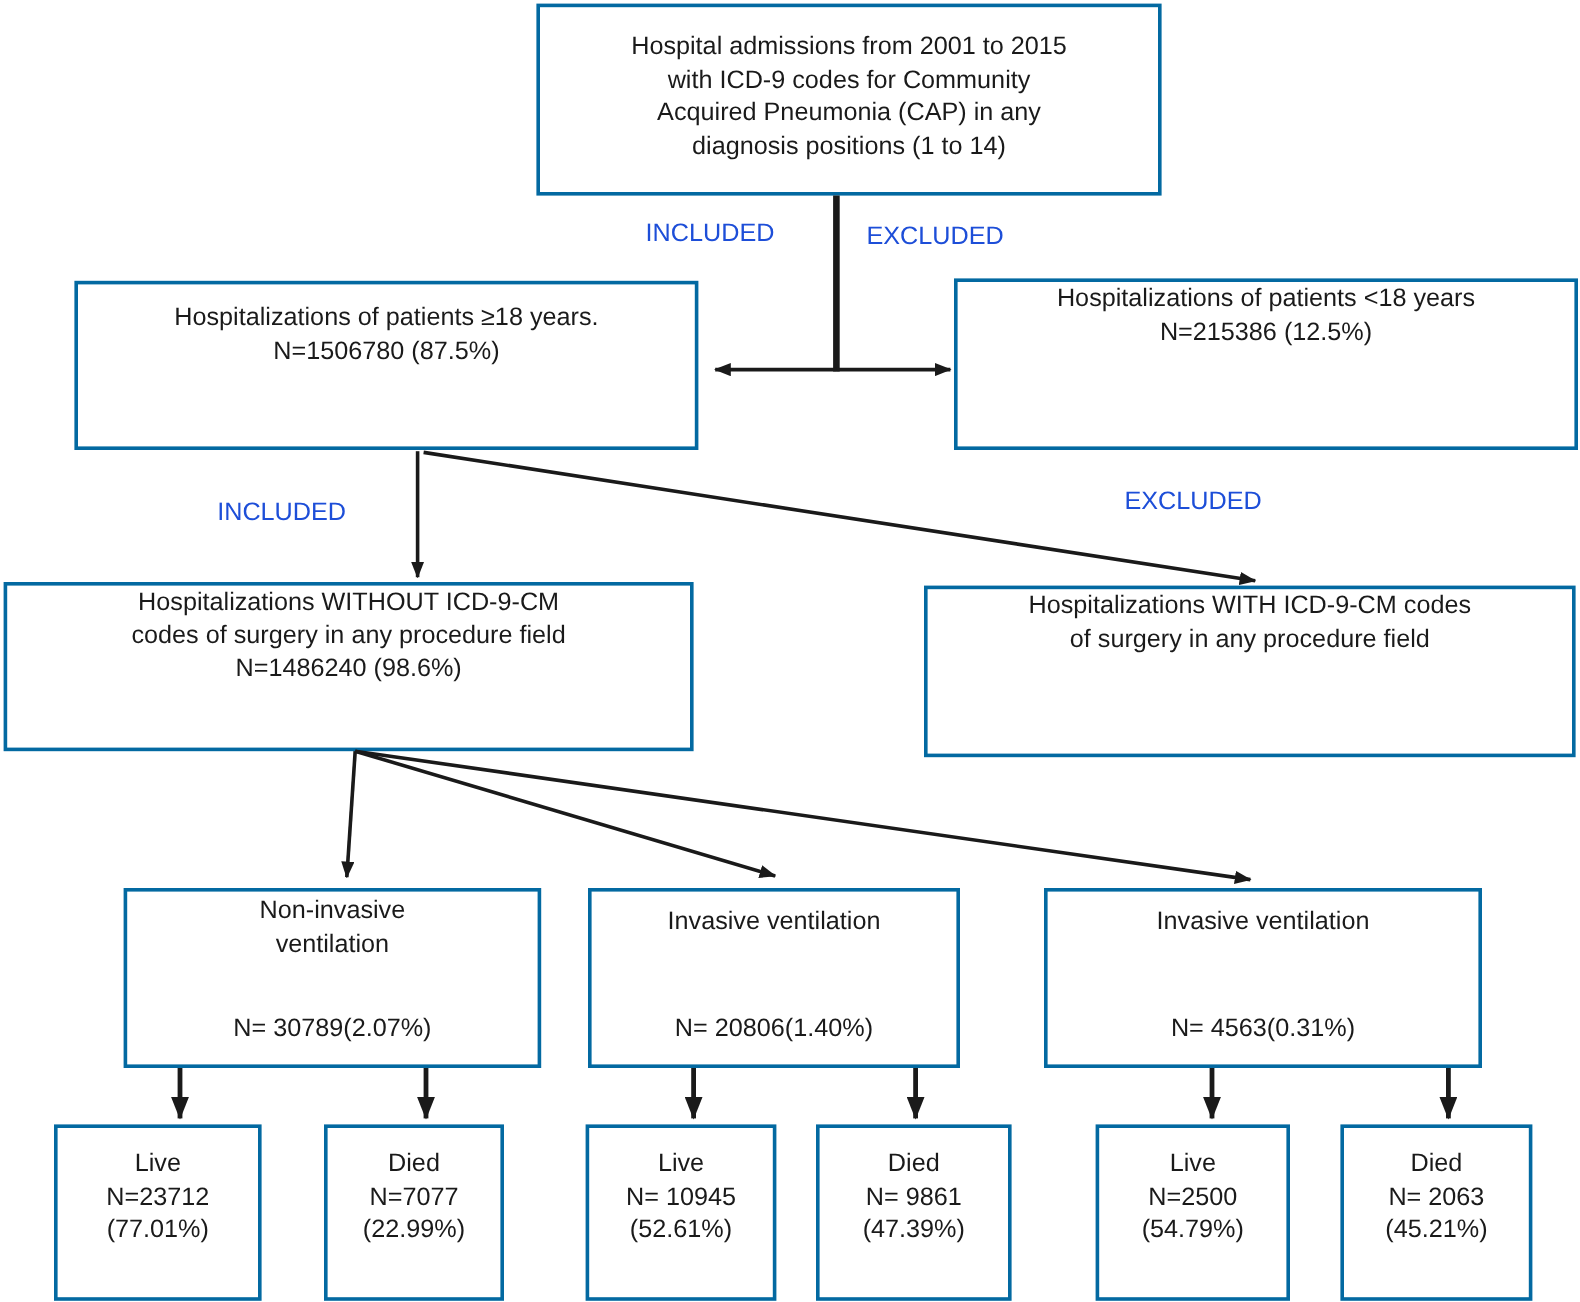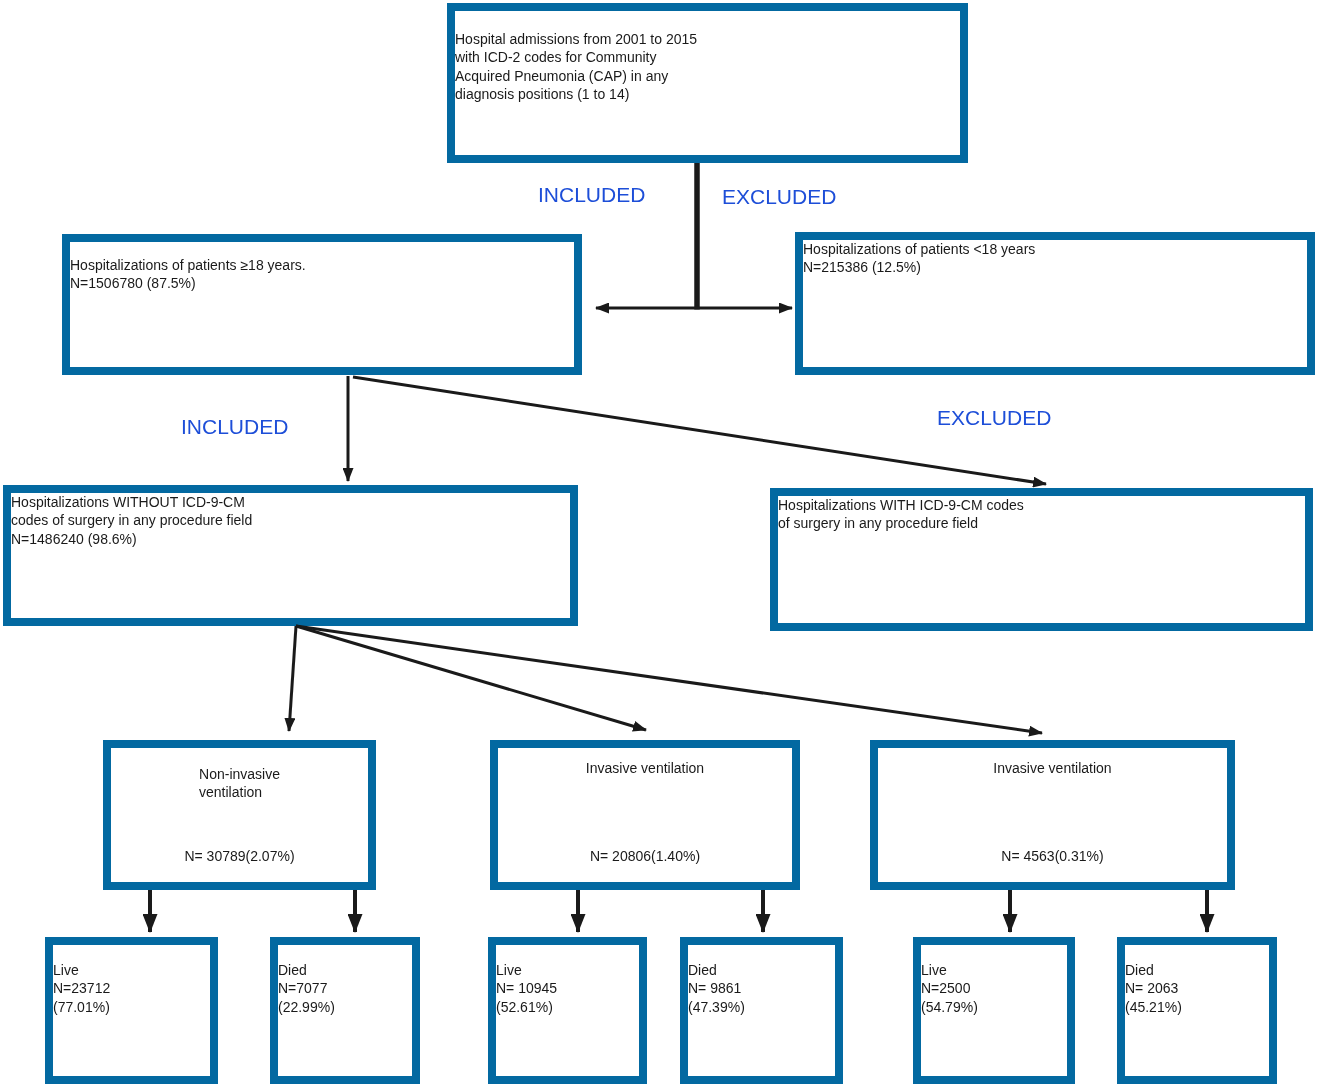--- a/index.html
+++ b/index.html
@@ -9,23 +9,23 @@
     height:1085px;
     background:#ffffff;
     font-family:"Liberation Sans", sans-serif;
     color:#1a1a1a;
     overflow:hidden;
   }
   .box{
     position:absolute;
     box-sizing:border-box;
     background:#ffffff;
-    border:8px solid #0369a1;
-    text-align:left;
-    font-size:14px;
+    border:3px solid #0369a1;
+    text-align:center;
+    font-size:21px;
     line-height:1.31;
     color:#1a1a1a;
   }
   .vbox{
     display:flex;
     flex-direction:column;
     justify-content:space-between;
     align-items:center;
   }
   .flow-label{
@@ -39,42 +39,42 @@
     left:0;top:0;
     width:1317px;height:1085px;
     pointer-events:none;
   }
   
   #top-box      {left:447px;top:3px;  width:521px;height:160px;padding-top:19px;}
   #r2-left      {left:62px; top:234px;width:520px;height:141px;padding-top:14px;}
   #r2-right     {left:795px;top:232px;width:520px;height:143px;}
   #r3-left      {left:3px;  top:485px;width:575px;height:141px;}
   #r3-right     {left:770px;top:488px;width:543px;height:143px;}
-  #v-niv        {left:103px;top:740px;width:273px;height:150px;padding:17px 4px 17px;gap:40px;}
+  #v-niv        {left:103px;top:740px;width:348px;height:150px;padding:2px 4px 17px;gap:40px;}
   #v-iv         {left:490px;top:740px;width:310px;height:150px;padding:11px 4px 17px;}
   #v-niv-iv     {left:870px;top:740px;width:365px;height:150px;padding:11px 4px 17px;}
   #b-niv-live   {left:45px;  top:937px;width:173px;height:147px;padding-top:16px;}
   #b-niv-died   {left:270px; top:937px;width:150px;height:147px;padding-top:16px;}
   #b-iv-live    {left:488px; top:937px;width:159px;height:147px;padding-top:16px;}
   #b-iv-died    {left:680px; top:937px;width:163px;height:147px;padding-top:16px;}
   #b-nivis-live {left:913px; top:937px;width:162px;height:147px;padding-top:16px;}
   #b-nivis-died {left:1117px;top:937px;width:160px;height:147px;padding-top:16px;}
   #included-1{left:538px;top:183px;}
   #excluded-1{left:722px;top:185px;}
   #included-2{left:181px;top:415px;}
   #excluded-2{left:937px;top:406px;}
 </style>
 </head>
 <body>
 
 <div id="canvas">
 
   <div class="box" id="top-box">
     <div>Hospital admissions from 2001 to 2015</div>
-    <div>with ICD-2 codes for Community</div>
+    <div>with ICD-9 codes for Community</div>
     <div>Acquired Pneumonia (CAP) in any</div>
     <div>diagnosis positions (1 to 14)</div>
   </div>
 
   <div class="flow-label" id="included-1">INCLUDED</div>
   <div class="flow-label" id="excluded-1">EXCLUDED</div>
 
   <div class="box" id="r2-left">
     <div>Hospitalizations of patients ≥18 years.</div>
     <div>N=1506780 (87.5%)</div>

